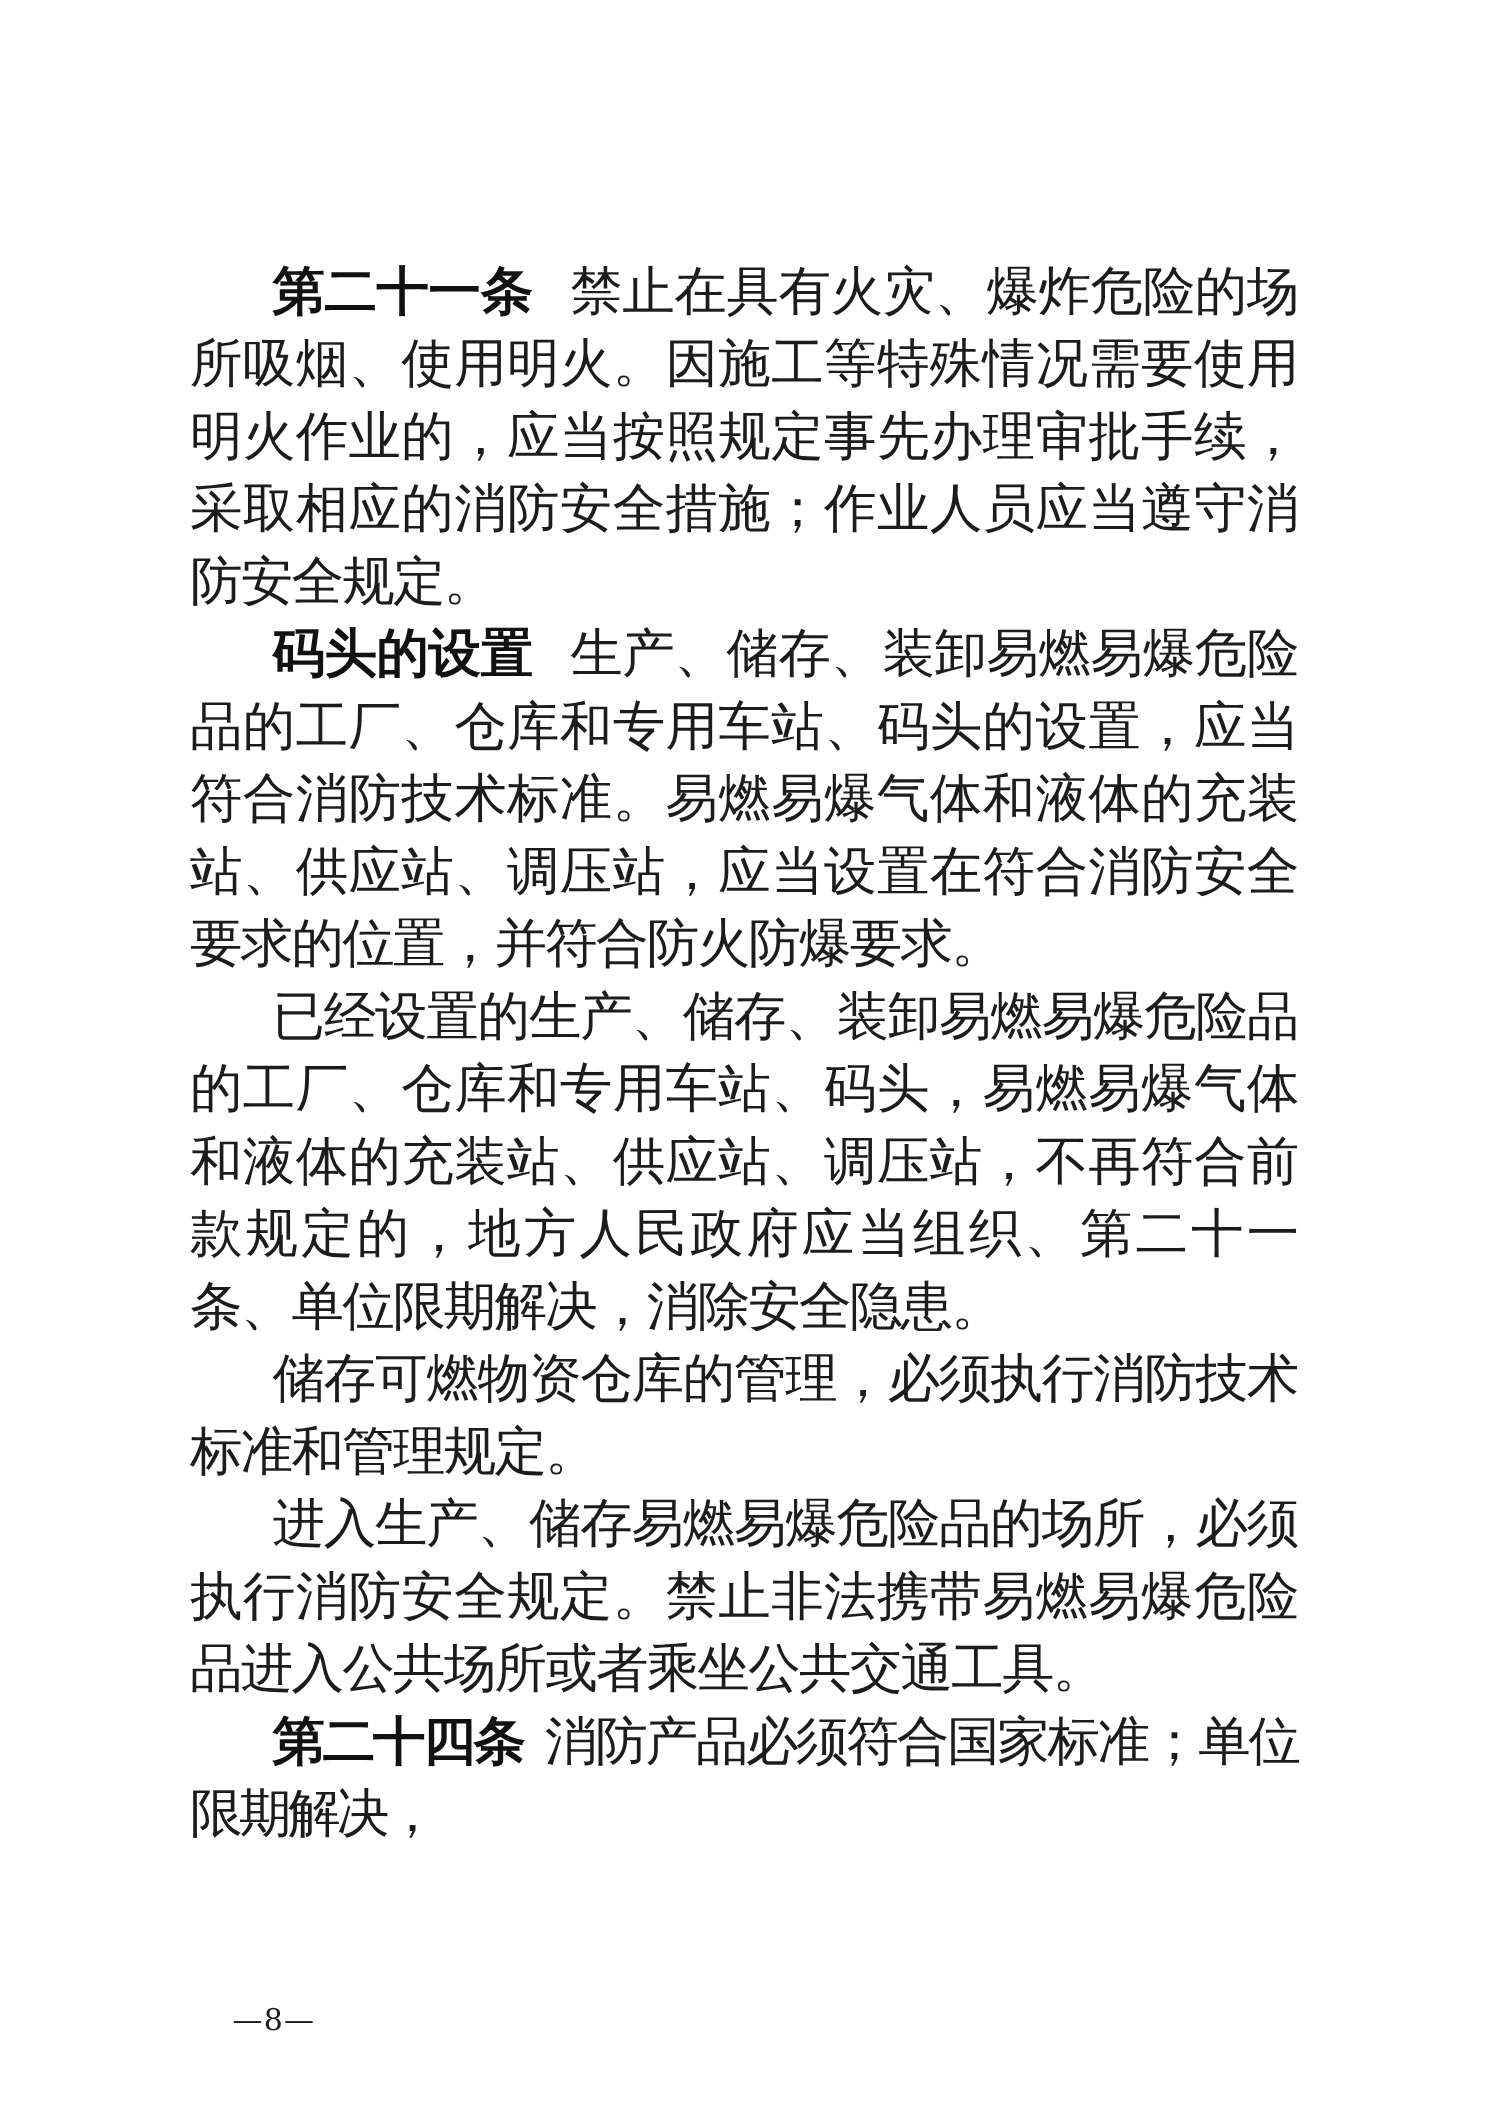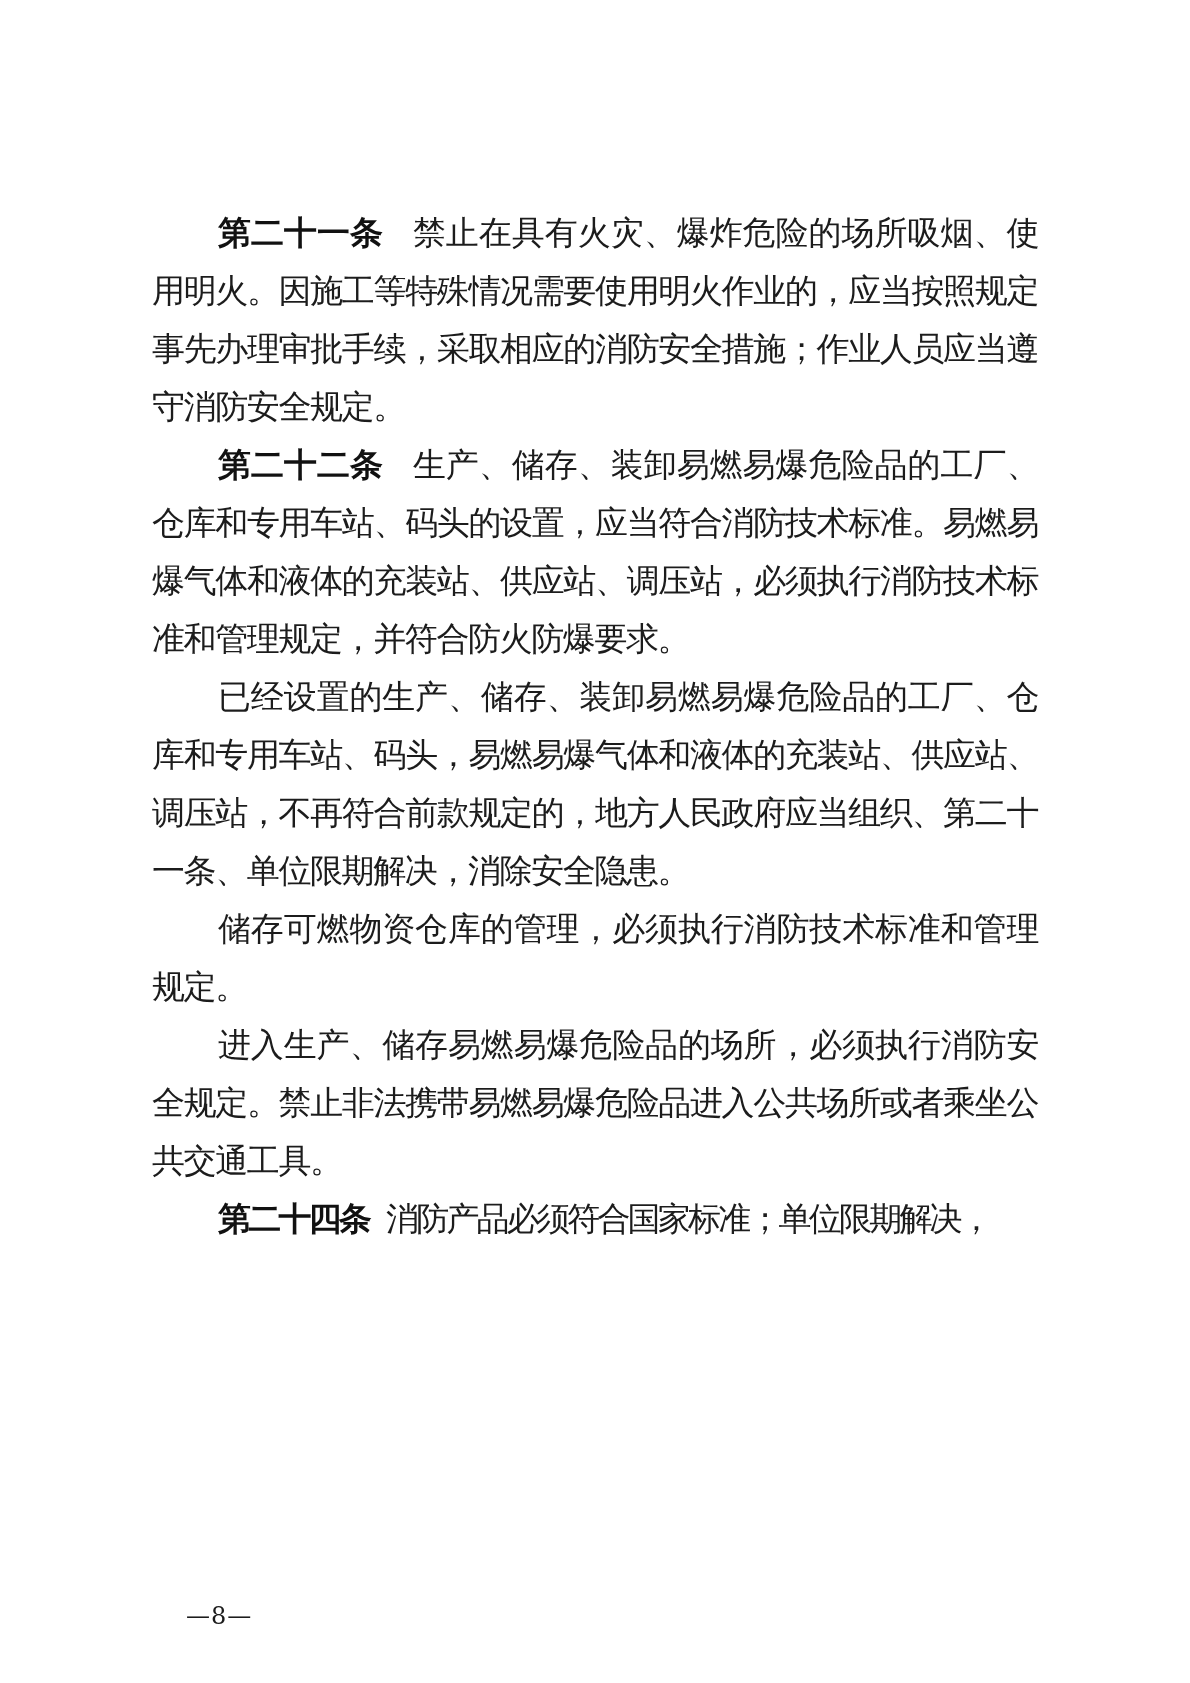--- a/index.html
+++ b/index.html
@@ -17,21 +17,21 @@
   }
   .text-block {
     position: absolute;
     left: 152px;
     top: 204px;
     width: 886px;
   }
   .text-block p {
     margin: 0;
     padding: 0;
-    font-size: 33px;
+    font-size: 42px;
     letter-spacing: -1.4px;
     line-height: 58px;
     color: #1c1c1c;
     text-align: justify;
     text-indent: 66px;
   }
   .text-block p strong {
     font-weight: 700;
     font-family: "DejaVu Sans", "Liberation Sans", sans-serif;
     color: #111111;
@@ -57,20 +57,20 @@
     color: #1c1c1c;
     font-family: "DejaVu Serif", "Liberation Serif", serif;
   }
 </style>
 </head>
 <body>
 
 <div class="page">
   <div class="text-block">
     <p><strong>第二十一条</strong><span>禁止在具有火灾、爆炸危险的场所吸烟、使用明火。因施工等特殊情况需要使用明火作业的，应当按照规定事先办理审批手续，采取相应的消防安全措施；作业人员应当遵守消防安全规定。</span></p>
-    <p><strong>第二十二条</strong><span>生产、储存、装卸易燃易爆危险品的工厂、仓库和专用车站、码头的设置，应当符合消防技术标准。易燃易爆气体和液体的充装站、供应站、调压站，必须执行消防技术标准和管理规定，并符合防火防爆要求。</span></p>
+    <p><strong>码头的设置</strong><span>生产、储存、装卸易燃易爆危险品的工厂、仓库和专用车站、码头的设置，应当符合消防技术标准。易燃易爆气体和液体的充装站、供应站、调压站，应当设置在符合消防安全要求的位置，并符合防火防爆要求。</span></p>
     <p><span>已经设置的生产、储存、装卸易燃易爆危险品的工厂、仓库和专用车站、码头，易燃易爆气体和液体的充装站、供应站、调压站，不再符合前款规定的，地方人民政府应当组织、第二十一条、单位限期解决，消除安全隐患。</span></p>
     <p><span>储存可燃物资仓库的管理，必须执行消防技术标准和管理规定。</span></p>
     <p><span>进入生产、储存易燃易爆危险品的场所，必须执行消防安全规定。禁止非法携带易燃易爆危险品进入公共场所或者乘坐公共交通工具。</span></p>
     <p class="tight"><strong>第二十四条</strong><span>消防产品必须符合国家标准；单位限期解决，</span></p>
   </div>
   <div class="page-footer">—8—</div>
 </div>
 
 </body></html>

